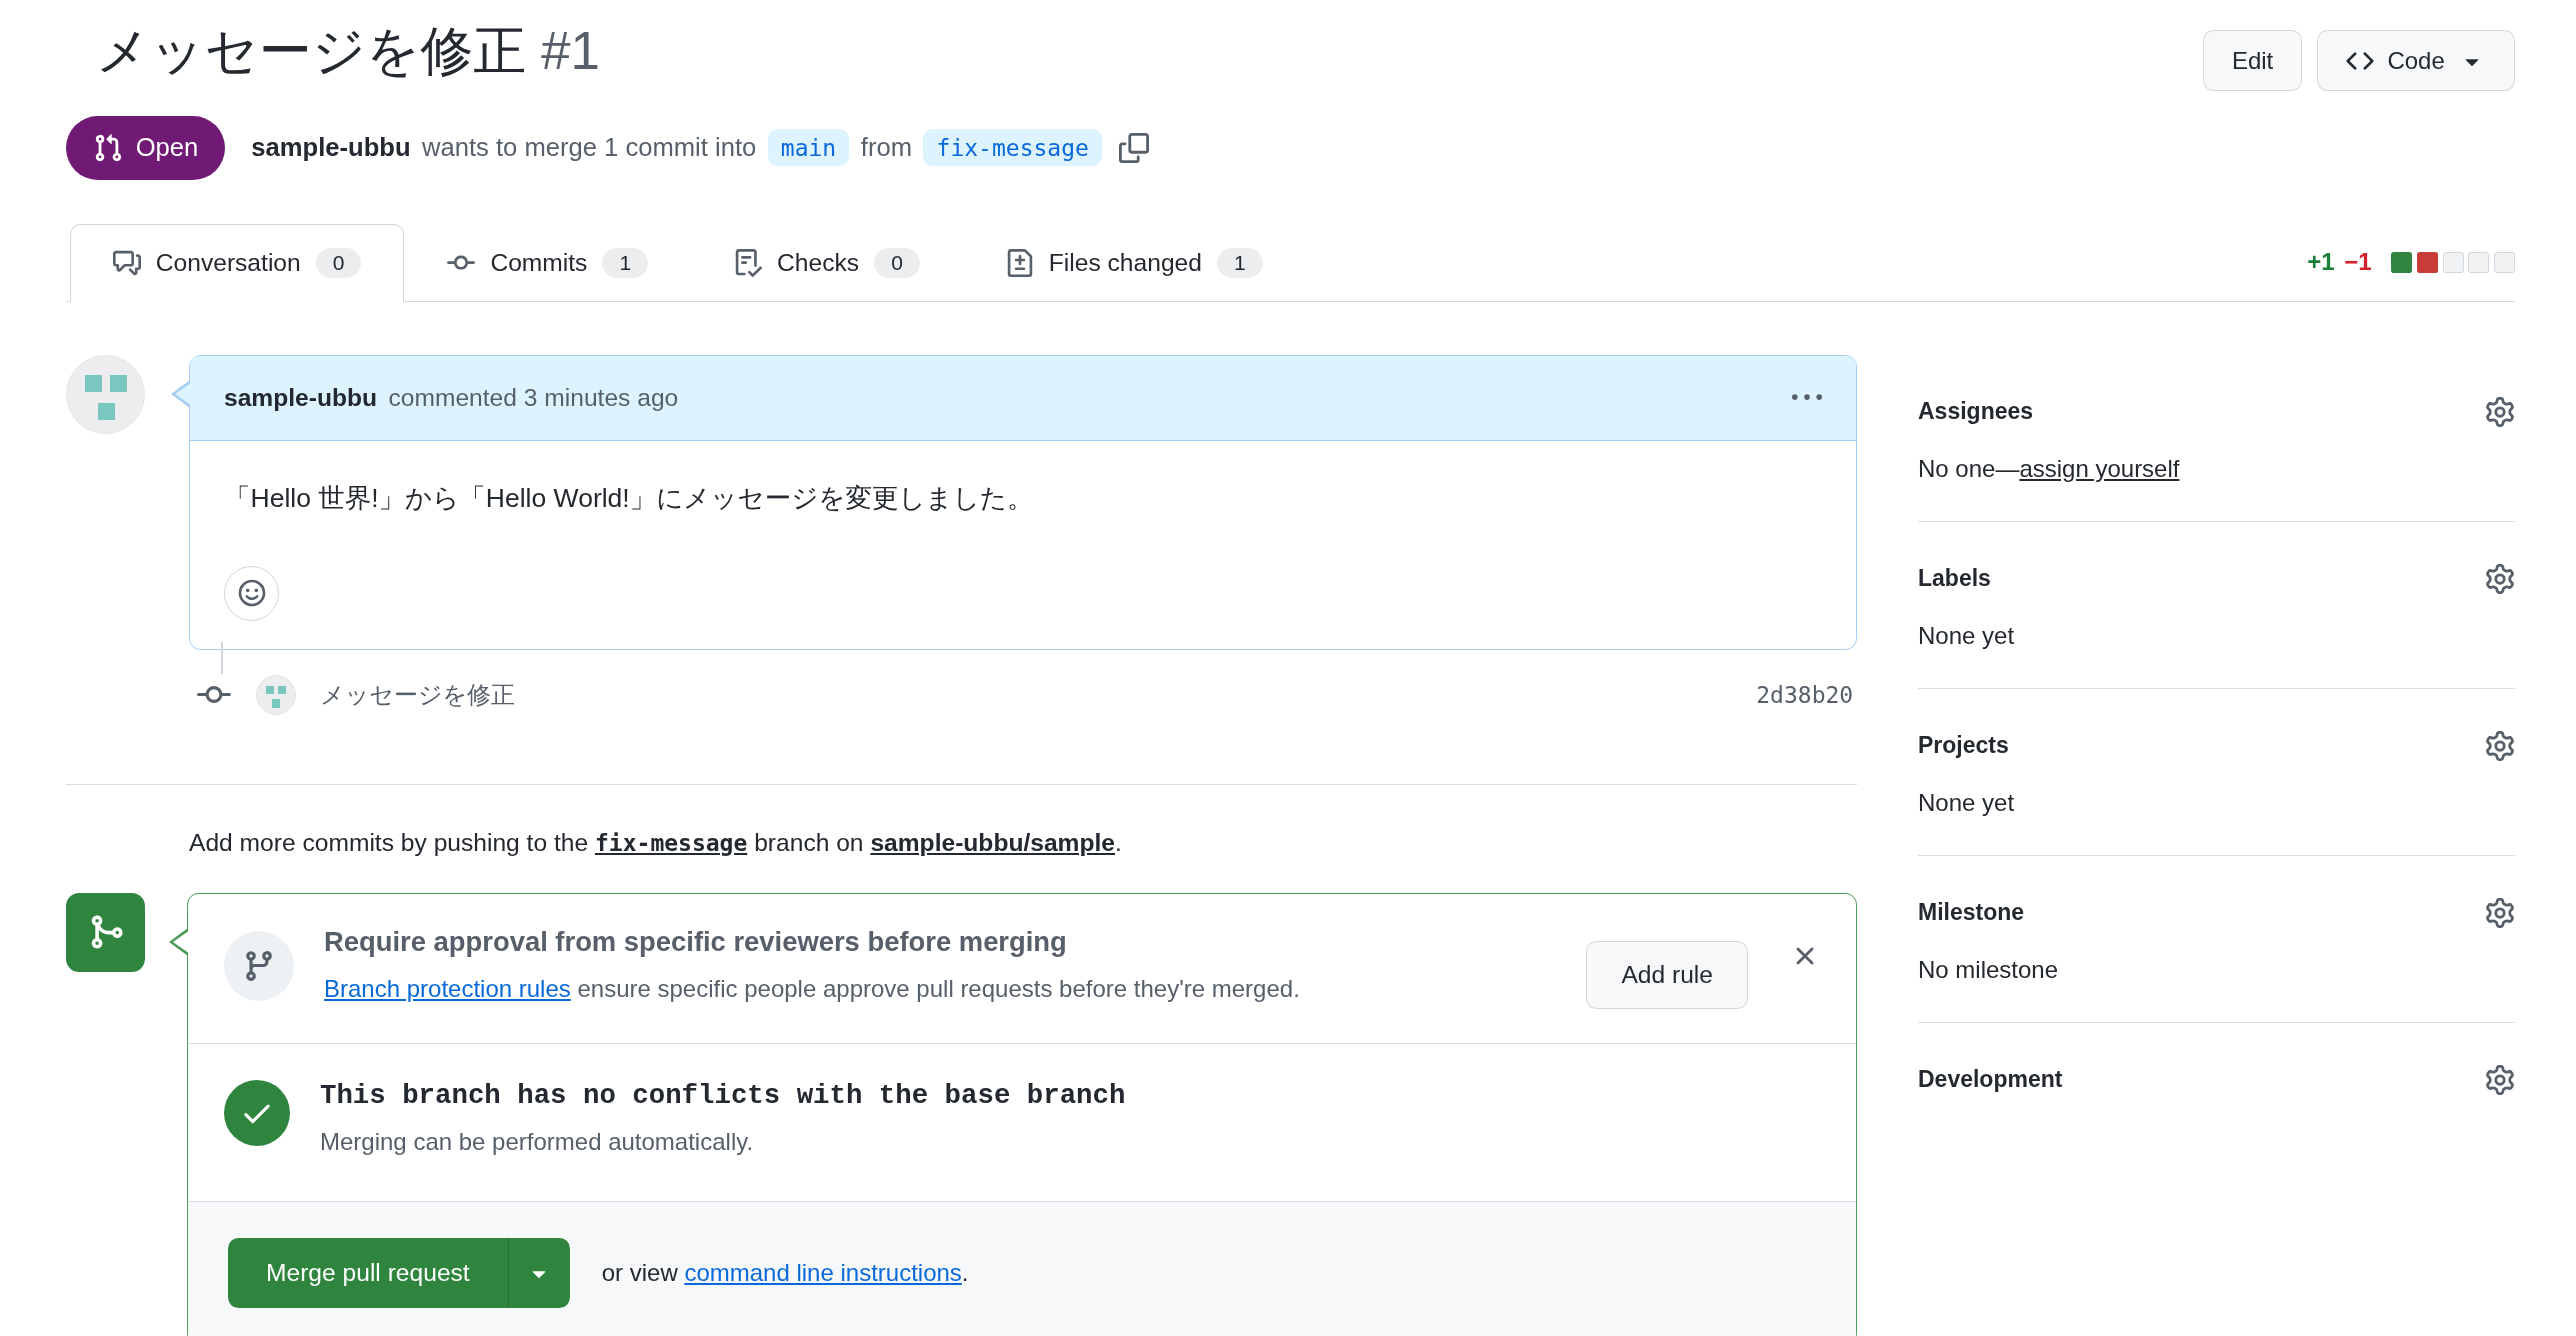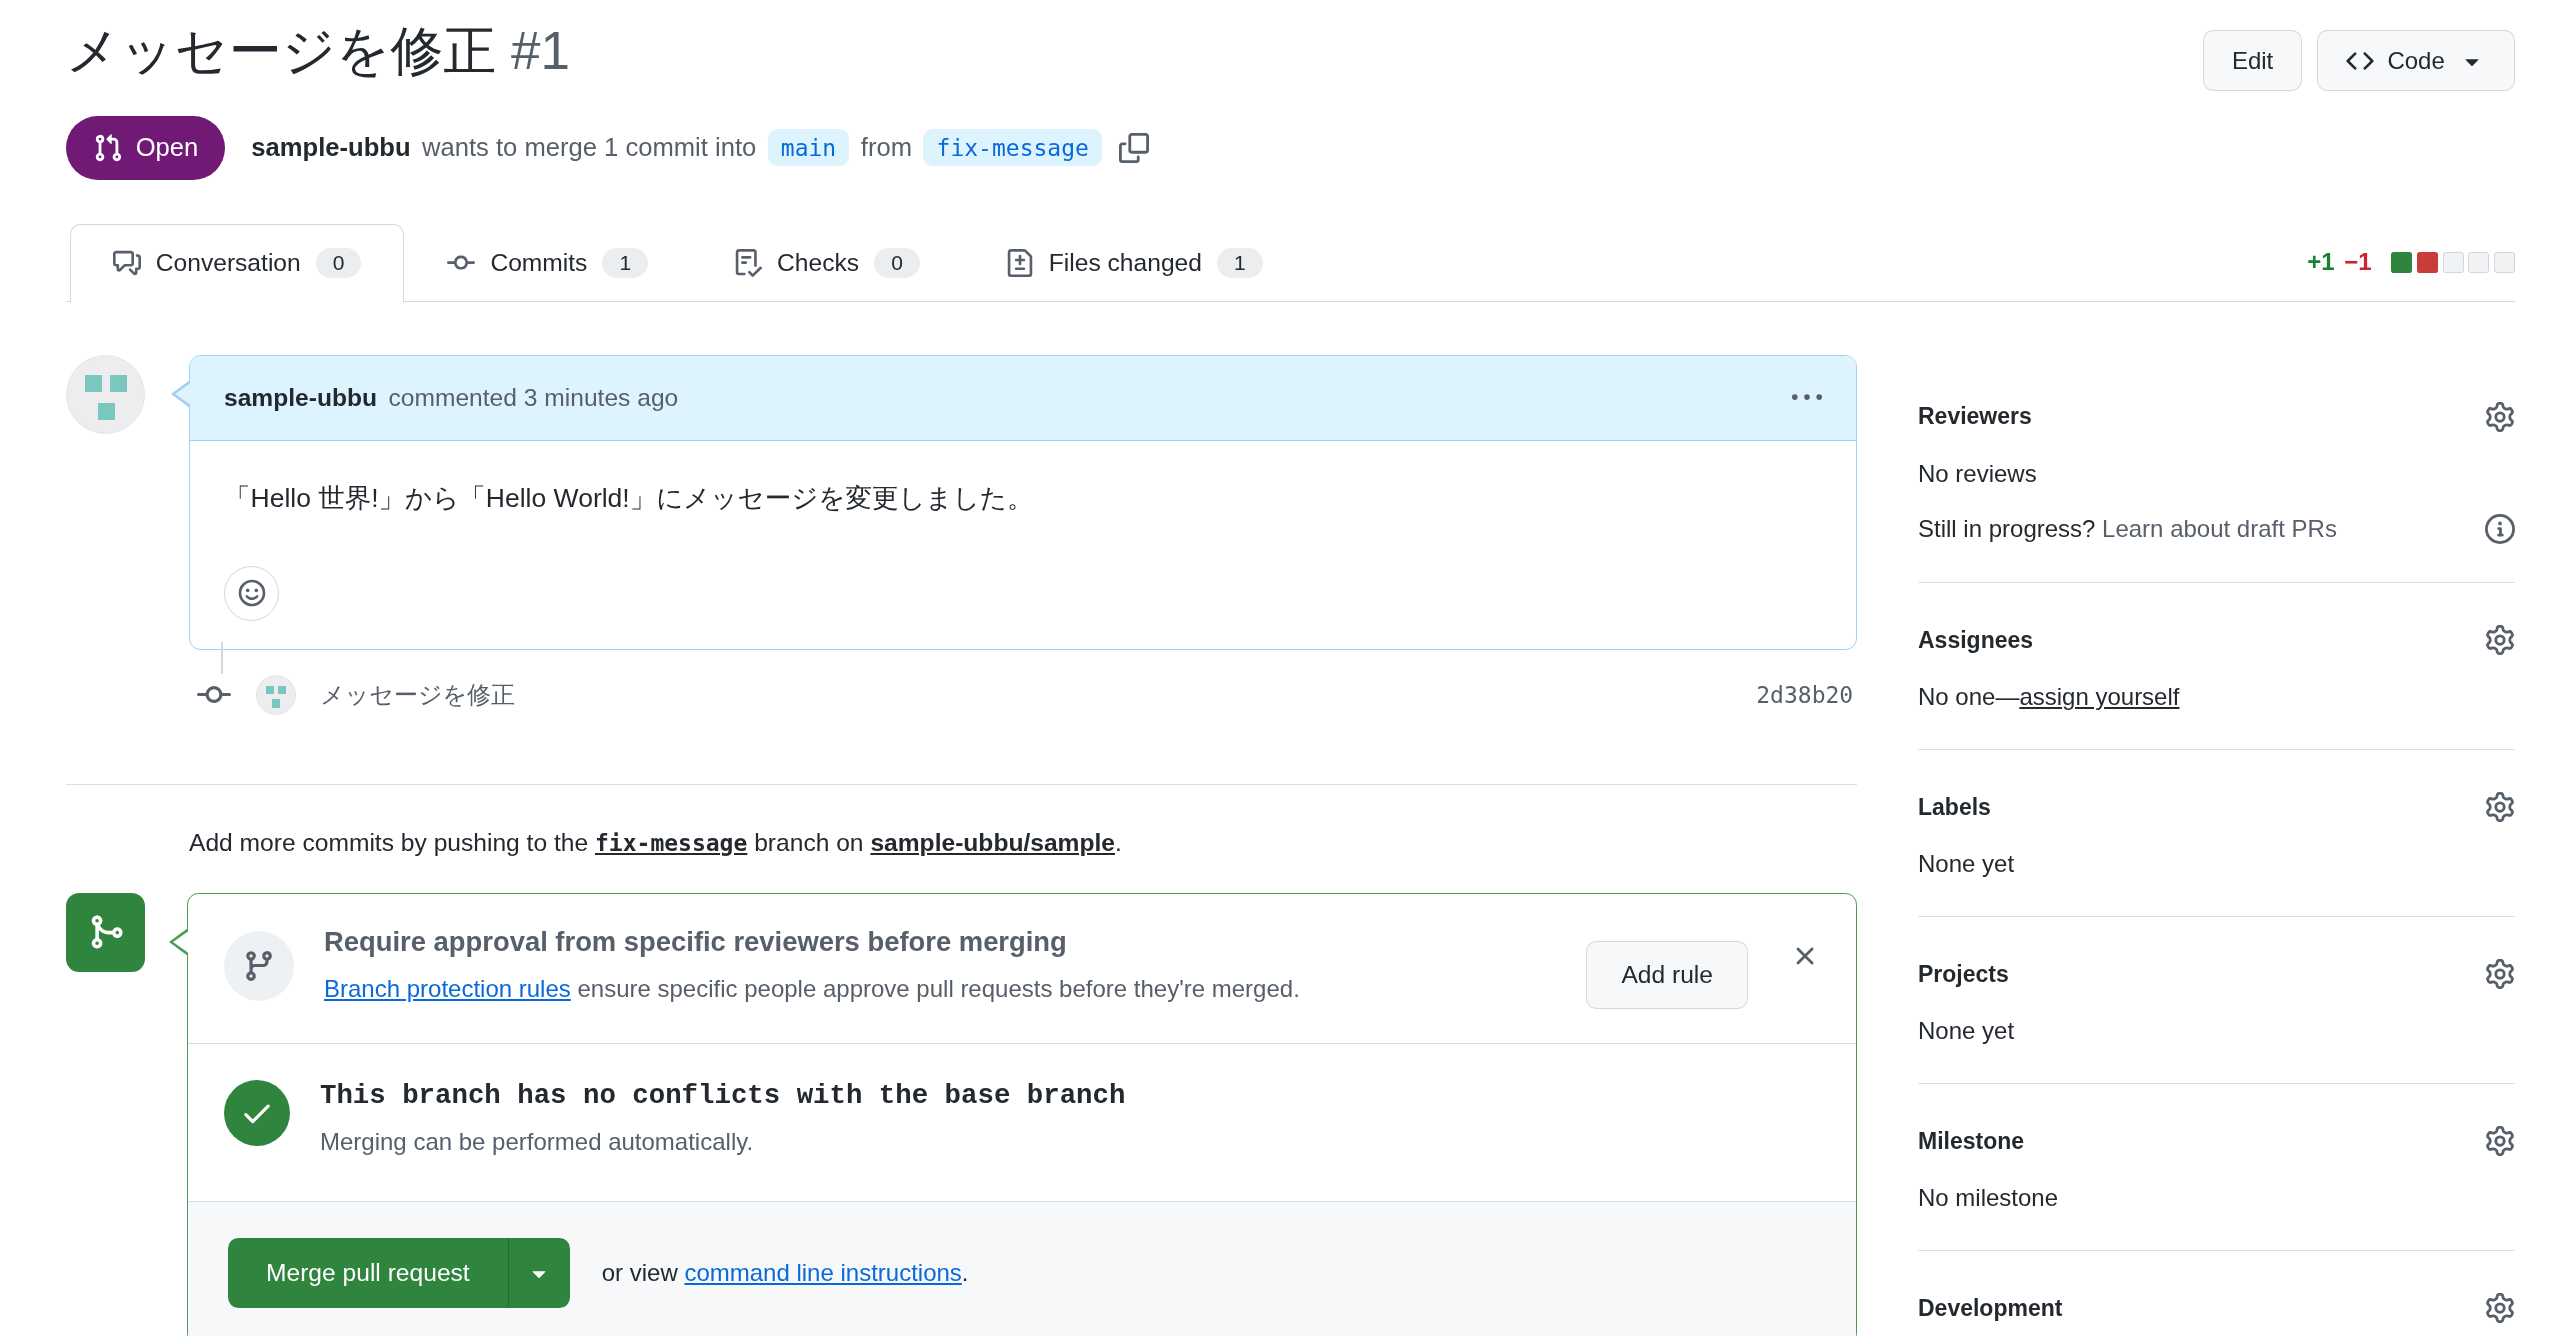--- a/index.html
+++ b/index.html
@@ -5,21 +5,21 @@
   * { box-sizing: border-box; margin: 0; padding: 0; }
   html,body { background:#ffffff; }
   .page {
     width:2576px; height:1336px; overflow:hidden; background:#fff;
     font-family:"Liberation Sans","DejaVu Sans",sans-serif; color:#24292f; position:relative;
   }
   .content { padding:17px 61px 0 66px; }
 
   
   .title-row { display:flex; justify-content:space-between; align-items:flex-start; }
-  h1 { font-size:53px; font-weight:400; line-height:1.3; }
+  h1 { font-size:53px; font-weight:400; line-height:1.3;margin-left:30px; }
   h1 .num { color:#57606a; }
   .header-actions { display:flex; gap:15px; margin-top:13.2px; }
   .btn {
     display:inline-flex; align-items:center; gap:13.2px; height:61px; padding:0 28px;
     background:#f6f8fa; border:1.9px solid rgba(27,31,36,0.15); border-radius:10.4px;
     font-size:24px; font-weight:500; color:#24292f; cursor:pointer;
   }
   .sub-row { margin-top:24.6px; display:flex; align-items:center; gap:26.5px; }
   .state-badge {
     display:inline-flex; align-items:center; gap:13.2px; background:#701a75; color:#fff;
@@ -424,41 +424,20 @@
                 <span>or view </span><span class="link">command line instructions</span><span>.</span>
               </span>
             </div>
 
           </div>
         </div>
       </div>
 
       <aside class="sidebar">
 
-        <section class="side-section first">
-          <div class="side-title-row">
-            <span class="side-title">Reviewers</span>
-            <span class="gear">
-                <svg class="ic18" viewBox="0 0 32 32" width="30" height="30">
-                  <use href="#i-gear"></use>
-                </svg>
-              </span>
-          </div>
-          <div class="side-body">No reviews</div>
-          <div class="draft-row">
-            <span>
-              <span>Still in progress? </span><span class="draft-link">Learn about draft PRs</span>
-            </span>
-            <span class="info-btn">
-                <svg class="ic18" viewBox="0 0 32 32" width="30" height="30">
-                  <use href="#i-info"></use>
-                </svg>
-              </span>
-          </div>
-        </section>
 
         <section class="side-section">
           <div class="side-title-row">
             <span class="side-title">Assignees</span>
             <span class="gear">
                 <svg class="ic18" viewBox="0 0 32 32" width="30" height="30">
                   <use href="#i-gear"></use>
                 </svg>
               </span>
           </div>

